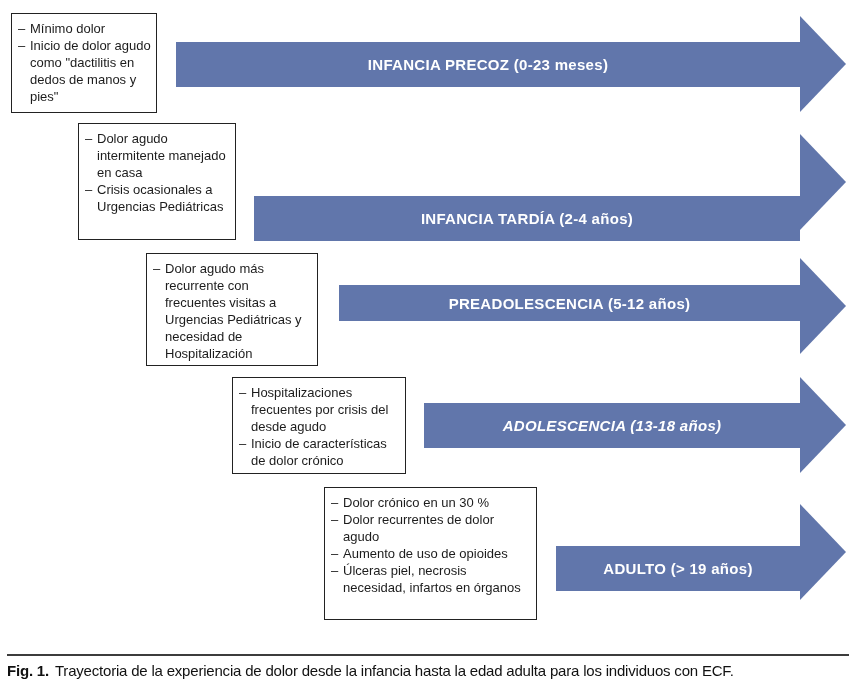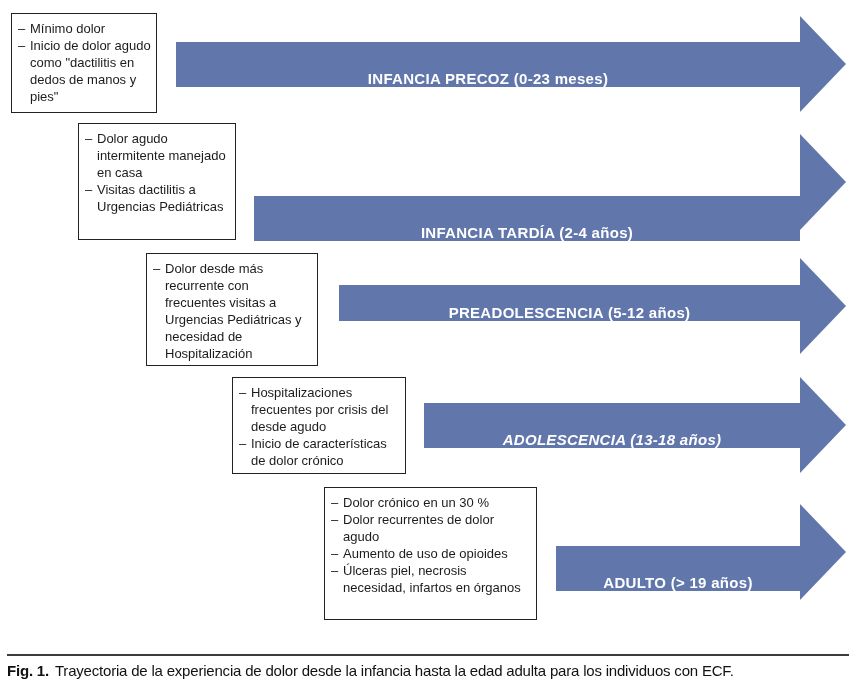--- a/index.html
+++ b/index.html
@@ -27,21 +27,21 @@
     font-size:13px;
     line-height:17px;
   }
   .bullet{display:flex;}
   .bullet .marker{flex:0 0 12px;width:12px;}
   .bullet .btext{flex:1 1 auto;}
   
   .arrow-body{
     position:absolute;
     background:var(--arrow-fill);
-    display:flex;align-items:flex-end;justify-content:center;
+    display:flex;align-items:center;justify-content:center;
     box-sizing:border-box;
   }
   .arrow-label{
     color:var(--arrow-text);
     font-weight:bold;
     font-size:15px;
     letter-spacing:.3px;
     white-space:nowrap;
   }
   .arrow-head{
@@ -82,32 +82,32 @@
   </div>
   <div class="arrow-head" style="left:800px;top:16px;"></div>
 
   <div class="infobox" style="left:78px;top:123px;width:158px;height:117px;">
     <div class="bullet">
         <span class="marker">–</span>
         <span class="btext">Dolor agudo intermitente manejado en casa</span>
       </div>
     <div class="bullet">
         <span class="marker">–</span>
-        <span class="btext">Visitas dactilitis a Urgencias Pediátricas</span>
+        <span class="btext">Crisis ocasionales a Urgencias Pediátricas</span>
       </div>
   </div>
   <div class="arrow-body" style="left:254px;top:160px;width:546px;height:45px;margin-top:36px;">
     <span class="arrow-label">INFANCIA TARDÍA (2-4 años)</span>
   </div>
   <div class="arrow-head" style="left:800px;top:134px;"></div>
 
   <div class="infobox" style="left:146px;top:253px;width:172px;height:113px;">
     <div class="bullet">
         <span class="marker">–</span>
-        <span class="btext">Dolor desde más recurrente con frecuentes visitas a Urgencias Pediátricas y necesidad de Hospitalización</span>
+        <span class="btext">Dolor agudo más recurrente con frecuentes visitas a Urgencias Pediátricas y necesidad de Hospitalización</span>
       </div>
   </div>
   <div class="arrow-body" style="left:339px;top:285px;width:461px;height:36px;">
     <span class="arrow-label">PREADOLESCENCIA (5-12 años)</span>
   </div>
   <div class="arrow-head" style="left:800px;top:258px;"></div>
 
   <div class="infobox" style="left:232px;top:377px;width:174px;height:97px;">
     <div class="bullet">
         <span class="marker">–</span>

